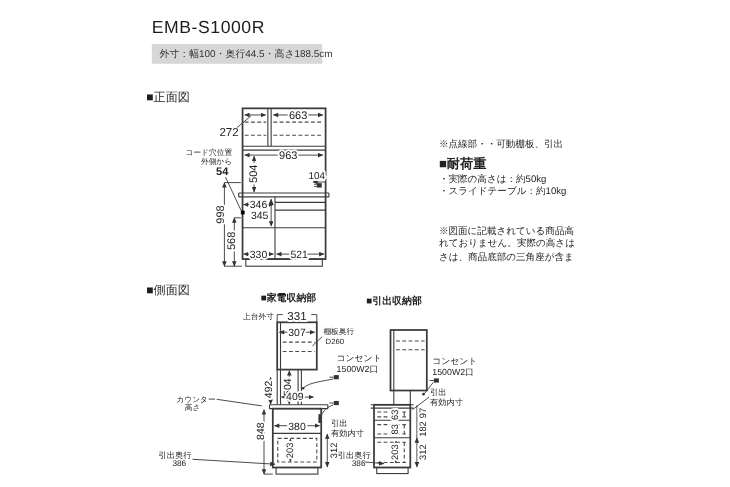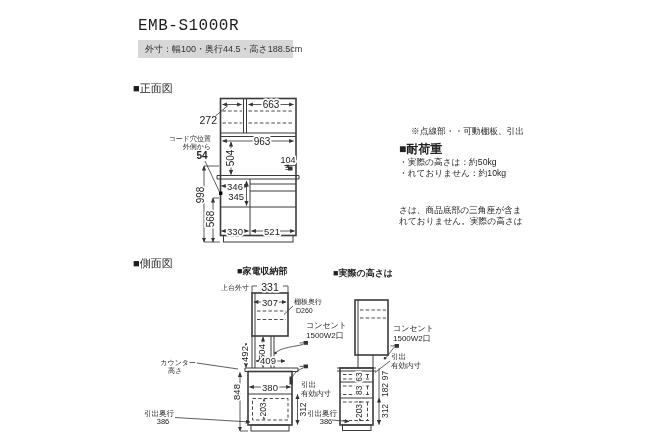--- a/index.html
+++ b/index.html
@@ -1,25 +1,25 @@
 <!DOCTYPE html>
 <html><head>
 <meta charset="utf-8">
 <style>
   html,body{margin:0;padding:0;background:#fff;}
   #page{position:relative;width:664px;height:443px;background:#ffffff;overflow:hidden;
         font-family:"Liberation Sans",sans-serif;color:#222;}
   .abs{position:absolute;}
-  #title{left:138px;top:17px;font-family:Liberation Mono, monospace;font-size:16px;color:#1d1d1d;letter-spacing:.5px;}
+  #title{left:138px;top:17px;font-family:Liberation Sans, sans-serif;font-size:16px;color:#1d1d1d;letter-spacing:.5px;}
   #subtitle{left:138px;top:40px;width:148px;height:18px;background:#d7d7d7;color:#333;
             font-size:9px;line-height:18px;padding-left:7px;white-space:nowrap;}
   .seclabel{font-size:11px;color:#1e1e1e;font-weight:400;}
   .sublabel{font-size:9px;color:#1e1e1e;font-weight:600;text-align:center;}
   .note{font-size:8.7px;color:#222;line-height:11.3px;white-space:nowrap;}
-  #note-dotted{left:399px;top:126px;margin-left:12px;}
+  #note-dotted{left:399px;top:126px;}
   #note-load-title{left:399px;top:144px;font-weight:600;font-size:12px;}
   #note-load-items{left:399px;top:157px;}
   #note-para{left:399px;top:205px;}
   svg{position:absolute;left:0;top:0;}
   svg text{font-family:"Liberation Sans",sans-serif;fill:#222;font-size:9.5px;}
   .ol{fill:none;stroke:#3b3b3b;stroke-width:1.6;}
   .ln{fill:none;stroke:#3b3b3b;stroke-width:1;}
   .ds{fill:none;stroke:#4a4a4a;stroke-width:1;stroke-dasharray:3.5 2.2;}
   .dim{fill:none;stroke:#333;stroke-width:.8;}
   .halo{paint-order:stroke;stroke:#fff;stroke-width:3.5;stroke-linejoin:round;}
@@ -32,31 +32,32 @@
 <body>
 
 <div id="page">
 
   <div class="abs" id="title">EMB-S1000R</div>
   <div class="abs" id="subtitle">外寸：幅100・奥行44.5・高さ188.5cm</div>
 
   <div class="abs seclabel" style="left:133px;top:81px;">■正面図</div>
   <div class="abs seclabel" style="left:133px;top:256px;">■側面図</div>
   <div class="abs sublabel" style="left:237px;top:265px;">■家電収納部</div>
-  <div class="abs sublabel" style="left:333px;top:267px;">■実際の高さは</div>
+  <div class="abs sublabel" style="left:333px;top:267px;">■引出収納部</div>
 
   <div class="abs note" id="note-dotted">※点線部・・可動棚板、引出</div>
   <div class="abs note" id="note-load-title">■耐荷重</div>
   <div class="abs note" id="note-load-items">
     <div>・実際の高さは：約50kg</div>
-    <div>・れておりません：約10kg</div>
+    <div>・スライドテーブル：約10kg</div>
   </div>
   <div class="abs note" id="note-para">
+    <div>※図面に記載されている商品高</div>
+    <div>れておりません。実際の高さは</div>
     <div>さは、商品底部の三角座が含ま</div>
-    <div>れておりません。実際の高さは</div>
   </div>
 
   <svg width="664" height="443" viewBox="0 0 664 443">
     <defs>
       <marker id="ae" markerWidth="7" markerHeight="6" refX="5.5" refY="2.6" orient="auto">
         <path d="M0,0 L6,2.6 L0,5.2 Z" fill="#333"></path>
       </marker>
       <marker id="as" markerWidth="7" markerHeight="6" refX="0.5" refY="2.6" orient="auto">
         <path d="M6,0 L0,2.6 L6,5.2 Z" fill="#333"></path>
       </marker>

